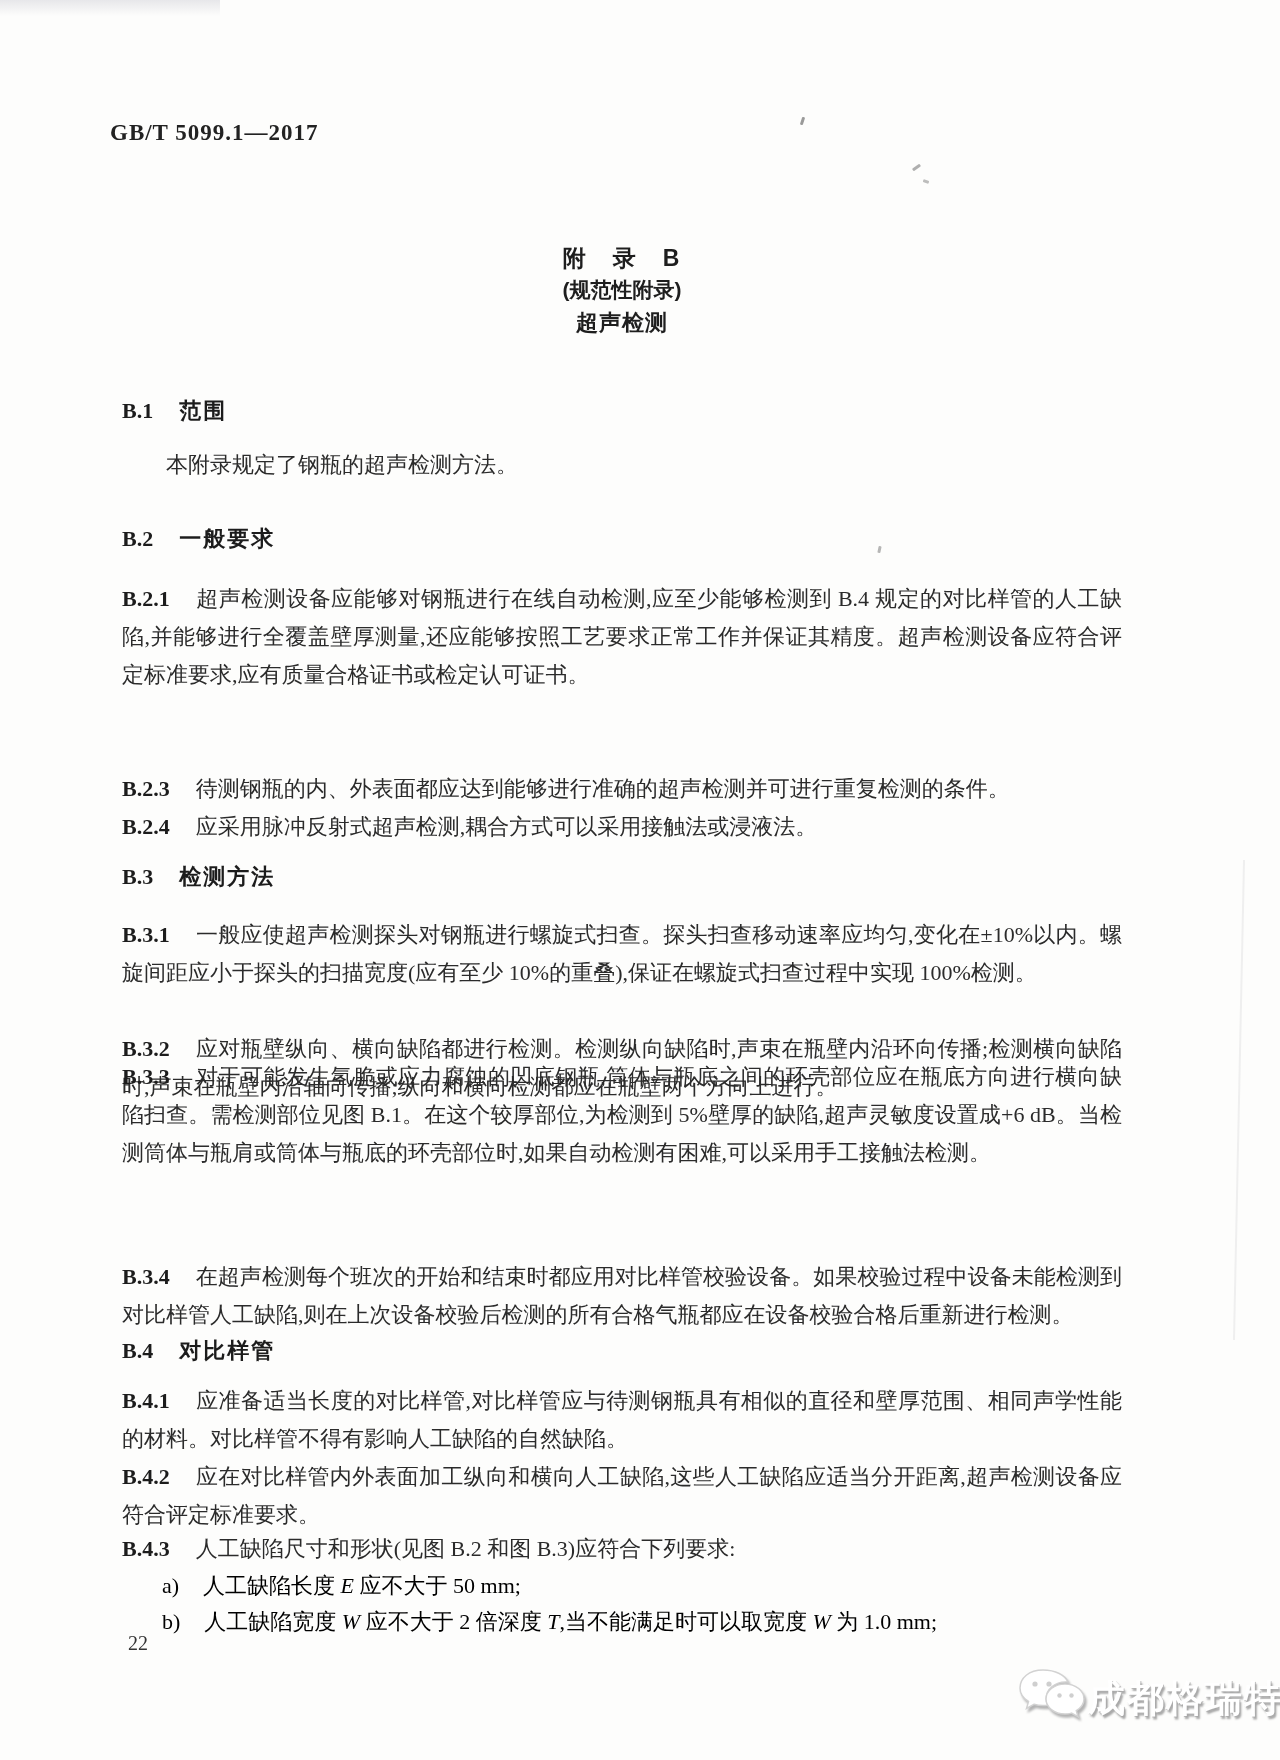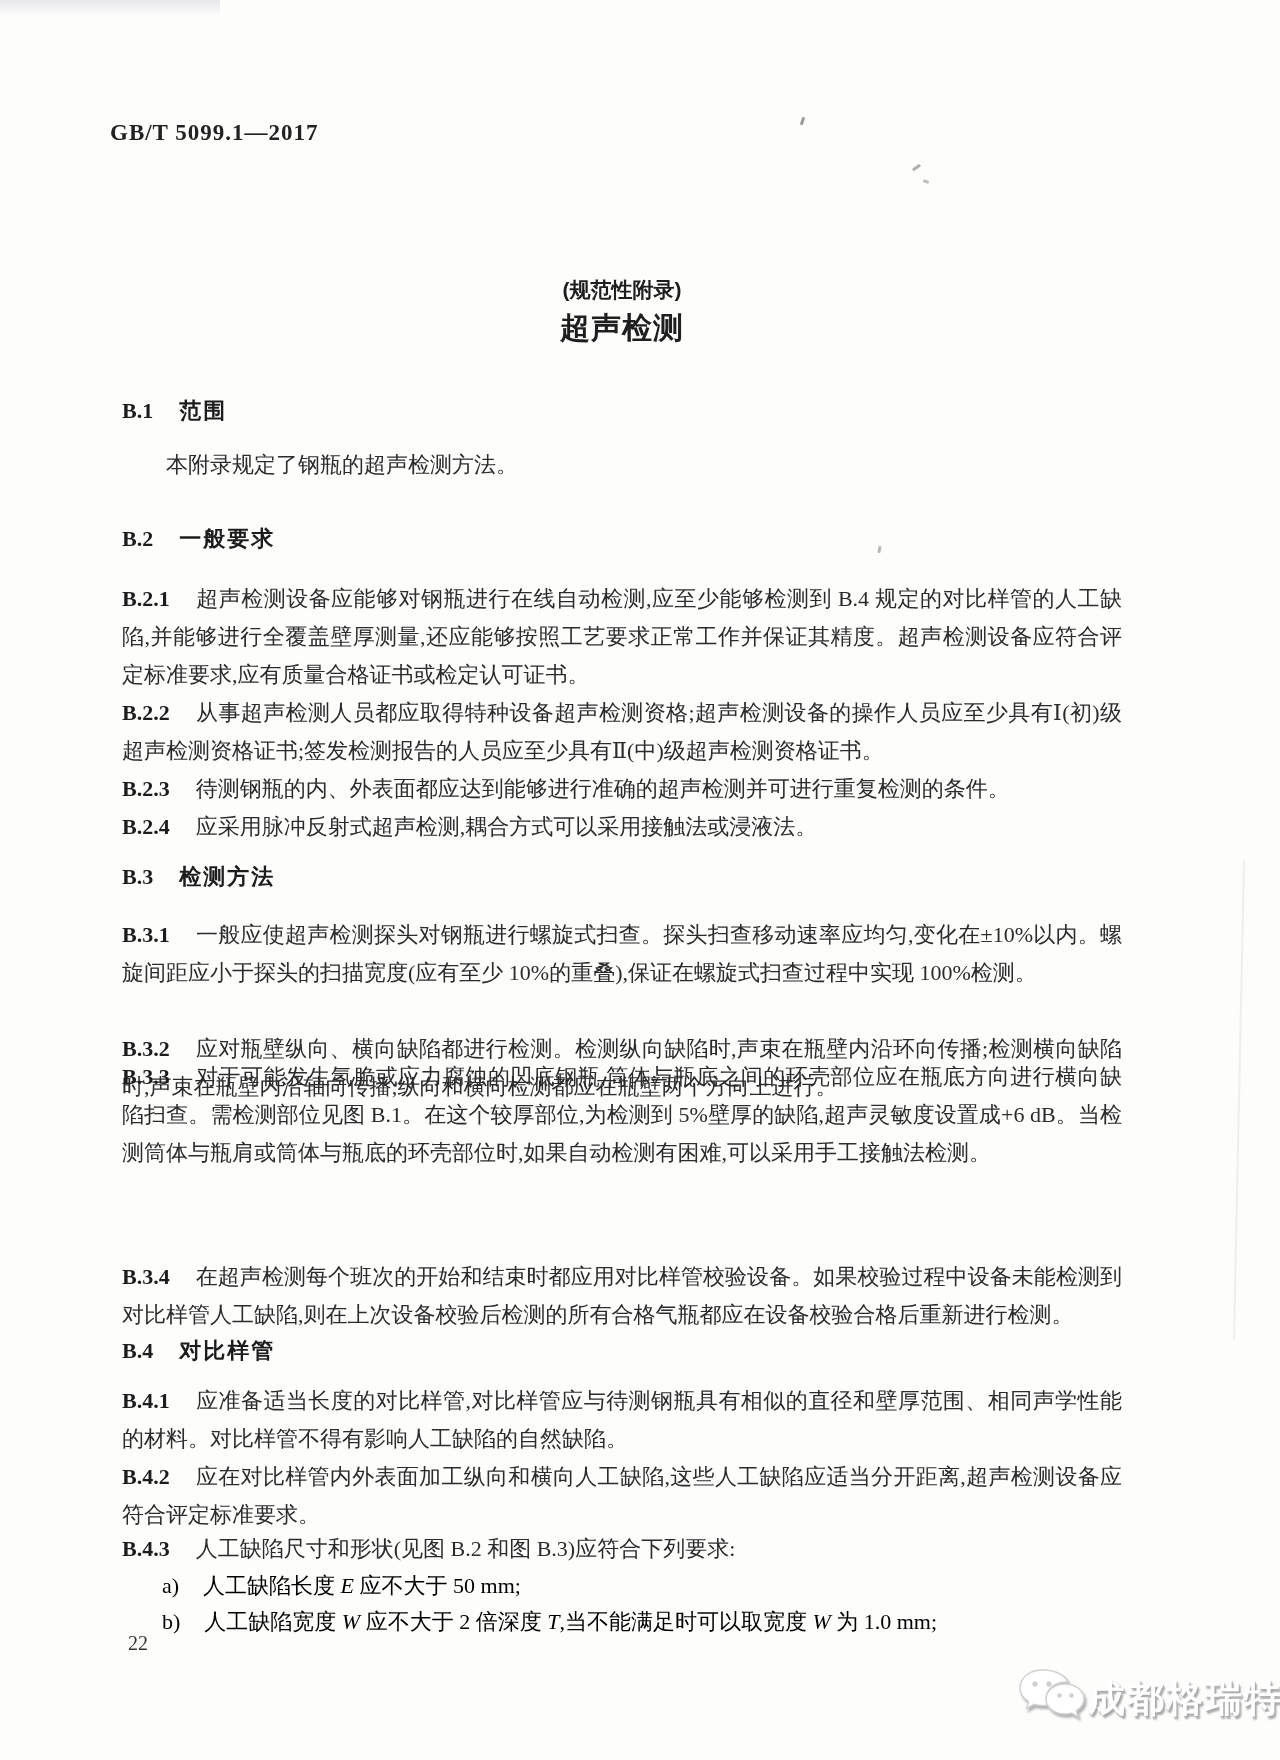--- a/index.html
+++ b/index.html
@@ -23,21 +23,21 @@
   }
   
   .app-title{
     left:122px;width:1000px;
     text-align:center;
     font-family:"Liberation Sans","DejaVu Sans",sans-serif;
     font-weight:700;color:#1e1e1e;
   }
   .app-line1{top:243px;font-size:23px;letter-spacing:2px;}
   .app-line2{top:276px;font-size:21px;}
-  .app-line3{top:308px;font-size:30px;letter-spacing:1px;}
+  .app-line3{top:308px;font-size:22px;letter-spacing:1px;}
   
   .h2{
     left:122px;width:1000px;
     font-size:22px;line-height:30px;
     color:#1c1c1c;
   }
   .h2 .num{
     font-weight:700;
     font-family:"Liberation Serif","DejaVu Serif",serif;
     margin-right:26px;
@@ -115,29 +115,29 @@
 
   <div class="abs smudge-tl"></div>
   <div class="abs speck s1"></div>
   <div class="abs speck s2"></div>
   <div class="abs speck s3"></div>
   <div class="abs speck s4"></div>
   <div class="abs crease"></div>
 
   <div class="abs std-code">GB/T 5099.1—2017</div>
 
+  <div class="abs app-title app-line1">附　录　B</div>
   <div class="abs app-title app-line2">(规范性附录)</div>
   <div class="abs app-title app-line3">超声检测</div>
 
   <div class="abs h2" style="top:396px"><span class="num">B.1</span><span class="ttl">范围</span></div>
   <p class="abs body-p indent" style="top:446px">本附录规定了钢瓶的超声检测方法。</p>
 
   <div class="abs h2" style="top:524px"><span class="num">B.2</span><span class="ttl">一般要求</span></div>
   <p class="abs body-p" style="top:580px"><span class="cnum">B.2.1</span><span>超声检测设备应能够对钢瓶进行在线自动检测,应至少能够检测到 B.4 规定的对比样管的人工缺陷,并能够进行全覆盖壁厚测量,还应能够按照工艺要求正常工作并保证其精度。超声检测设备应符合评定标准要求,应有质量合格证书或检定认可证书。</span></p>
-  <p class="abs body-p" style="top:694px"><span class="cnum">B.2.2</span><span>从事超声检测人员都应取得特种设备超声检测资格;超声检测设备的操作人员应至少具有Ⅰ(初)级超声检测资格证书;签发检测报告的人员应至少具有Ⅱ(中)级超声检测资格证书。</span></p>
   <p class="abs body-p" style="top:770px"><span class="cnum">B.2.3</span><span>待测钢瓶的内、外表面都应达到能够进行准确的超声检测并可进行重复检测的条件。</span></p>
   <p class="abs body-p" style="top:808px"><span class="cnum">B.2.4</span><span>应采用脉冲反射式超声检测,耦合方式可以采用接触法或浸液法。</span></p>
 
   <div class="abs h2" style="top:862px"><span class="num">B.3</span><span class="ttl">检测方法</span></div>
   <p class="abs body-p" style="top:916px"><span class="cnum">B.3.1</span><span>一般应使超声检测探头对钢瓶进行螺旋式扫查。探头扫查移动速率应均匀,变化在±10%以内。螺旋间距应小于探头的扫描宽度(应有至少 10%的重叠),保证在螺旋式扫查过程中实现 100%检测。</span></p>
   <p class="abs body-p" style="top:1030px"><span class="cnum">B.3.2</span><span>应对瓶壁纵向、横向缺陷都进行检测。检测纵向缺陷时,声束在瓶壁内沿环向传播;检测横向缺陷时,声束在瓶壁内沿轴向传播;纵向和横向检测都应在瓶壁两个方向上进行。</span></p>
   <p class="abs body-p" style="top:1058px"><span class="cnum">B.3.3</span><span>对于可能发生氢脆或应力腐蚀的凹底钢瓶,筒体与瓶底之间的环壳部位应在瓶底方向进行横向缺陷扫查。需检测部位见图 B.1。在这个较厚部位,为检测到 5%壁厚的缺陷,超声灵敏度设置成+6 dB。当检测筒体与瓶肩或筒体与瓶底的环壳部位时,如果自动检测有困难,可以采用手工接触法检测。</span></p>
   <p class="abs body-p" style="top:1258px"><span class="cnum">B.3.4</span><span>在超声检测每个班次的开始和结束时都应用对比样管校验设备。如果校验过程中设备未能检测到对比样管人工缺陷,则在上次设备校验后检测的所有合格气瓶都应在设备校验合格后重新进行检测。</span></p>
 
   <div class="abs h2" style="top:1336px"><span class="num">B.4</span><span class="ttl">对比样管</span></div>

